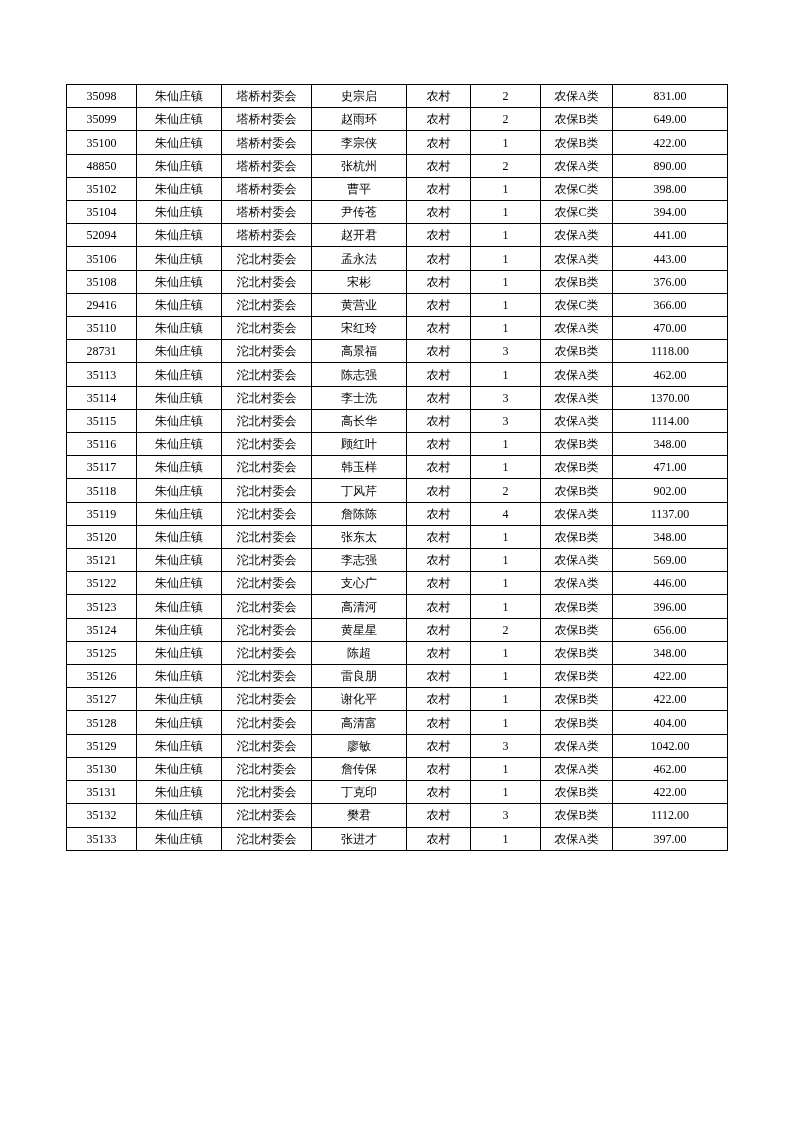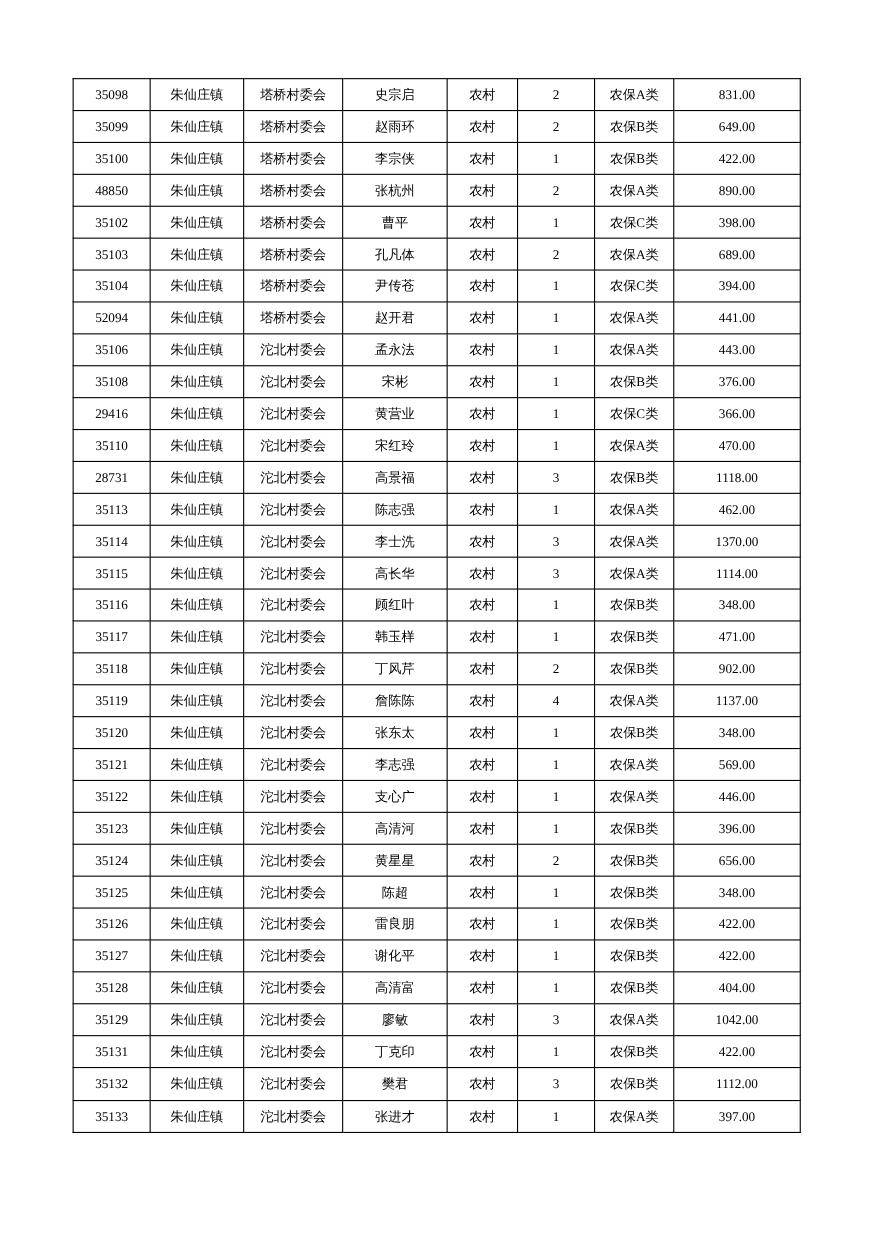--- a/index.html
+++ b/index.html
@@ -12,23 +12,23 @@
     width: 793px;
     height: 1122px;
     background: #ffffff;
     font-family: "Liberation Serif", "DejaVu Serif", serif;
     color: #000000;
     overflow: hidden;
   }
   table.data-table {
     position: absolute;
     left: 66px;
-    top: 71px;
+    top: 84px;
     width: 661px;
-    height: 959px;
+    height: 767px;
     border-collapse: collapse;
     table-layout: fixed;
   }
   table.data-table td {
     border: 1px solid #000000;
     font-size: 12px;
     line-height: 1;
     text-align: center;
     vertical-align: middle;
     padding: 0 2px;
@@ -104,30 +104,20 @@
           <td>35102</td>
           <td>朱仙庄镇</td>
           <td>塔桥村委会</td>
           <td>曹平</td>
           <td>农村</td>
           <td>1</td>
           <td>农保C类</td>
           <td>398.00</td>
         </tr>
         <tr>
-          <td>35103</td>
-          <td>朱仙庄镇</td>
-          <td>塔桥村委会</td>
-          <td>孔凡体</td>
-          <td>农村</td>
-          <td>2</td>
-          <td>农保A类</td>
-          <td>689.00</td>
-        </tr>
-        <tr>
           <td>35104</td>
           <td>朱仙庄镇</td>
           <td>塔桥村委会</td>
           <td>尹传苍</td>
           <td>农村</td>
           <td>1</td>
           <td>农保C类</td>
           <td>394.00</td>
         </tr>
         <tr>
@@ -352,20 +342,30 @@
         </tr>
         <tr>
           <td>35129</td>
           <td>朱仙庄镇</td>
           <td>沱北村委会</td>
           <td>廖敏</td>
           <td>农村</td>
           <td>3</td>
           <td>农保A类</td>
           <td>1042.00</td>
+        </tr>
+        <tr>
+          <td>35130</td>
+          <td>朱仙庄镇</td>
+          <td>沱北村委会</td>
+          <td>詹传保</td>
+          <td>农村</td>
+          <td>1</td>
+          <td>农保A类</td>
+          <td>462.00</td>
         </tr>
         <tr>
           <td>35131</td>
           <td>朱仙庄镇</td>
           <td>沱北村委会</td>
           <td>丁克印</td>
           <td>农村</td>
           <td>1</td>
           <td>农保B类</td>
           <td>422.00</td>

